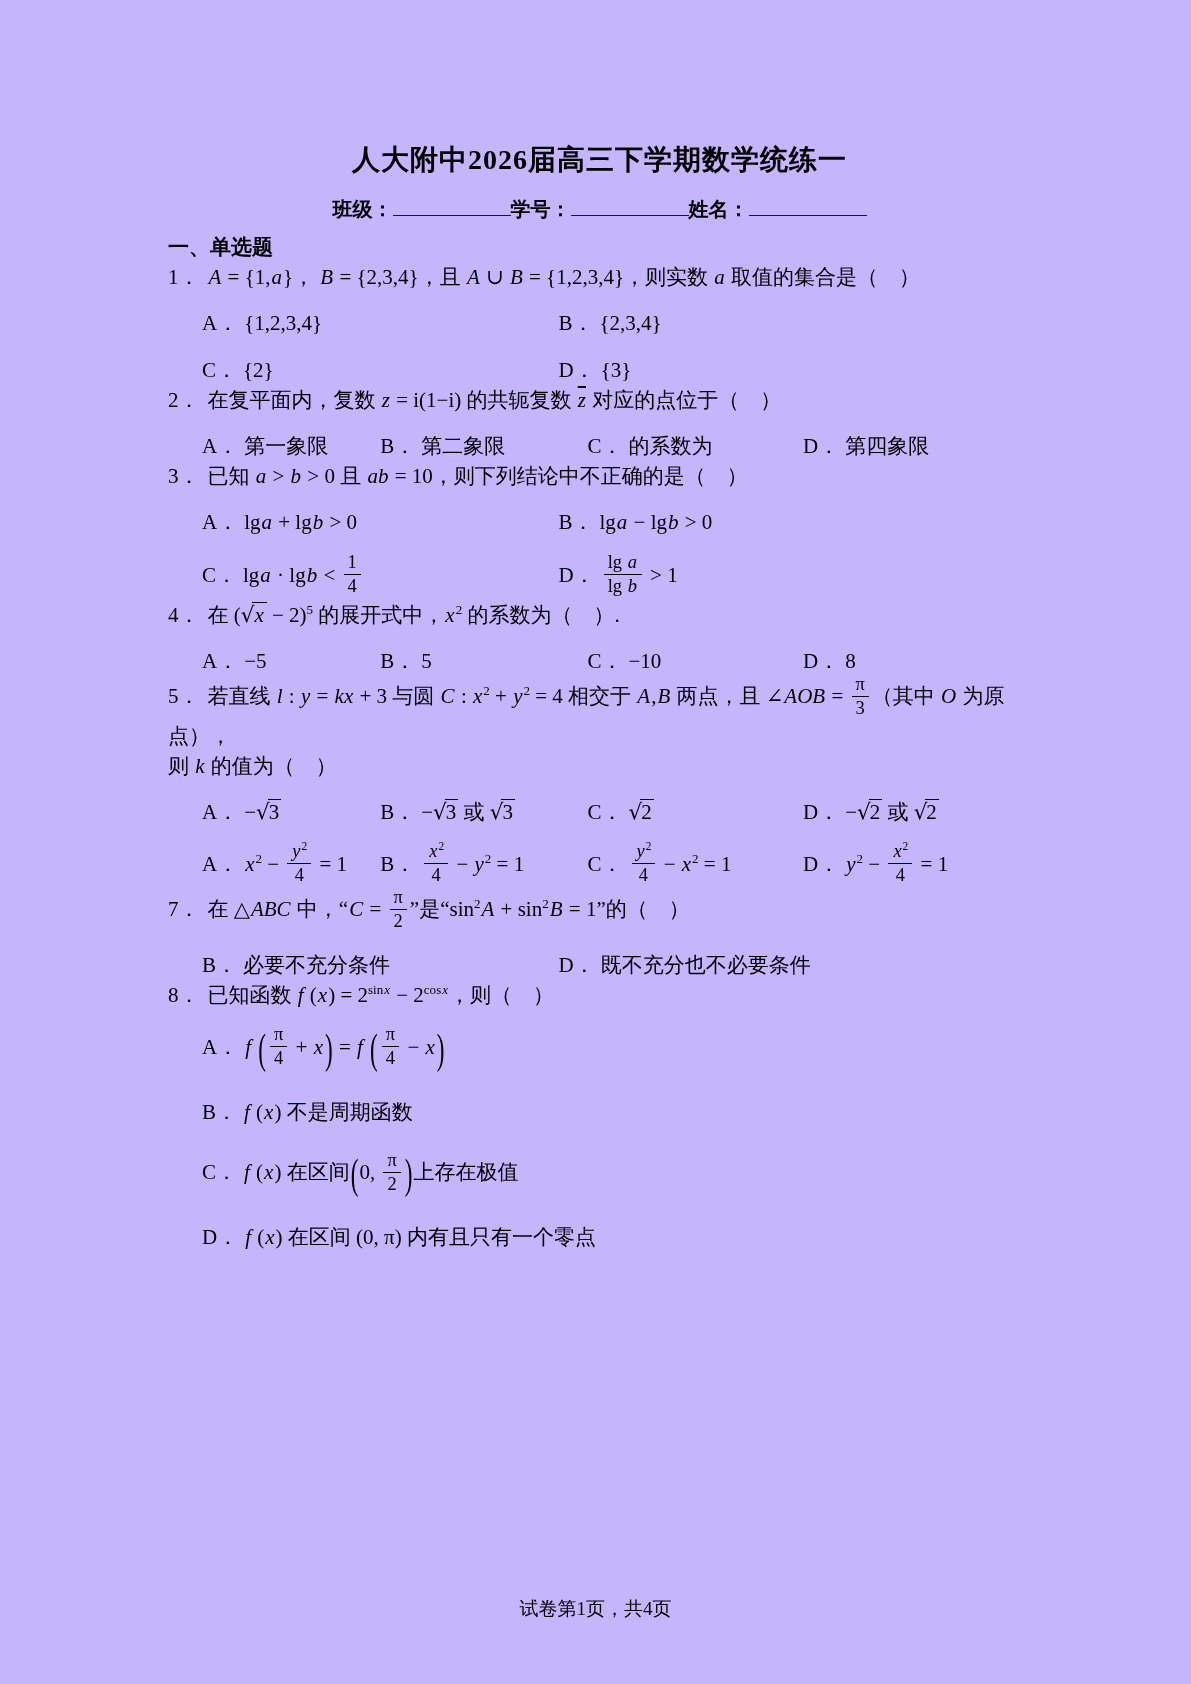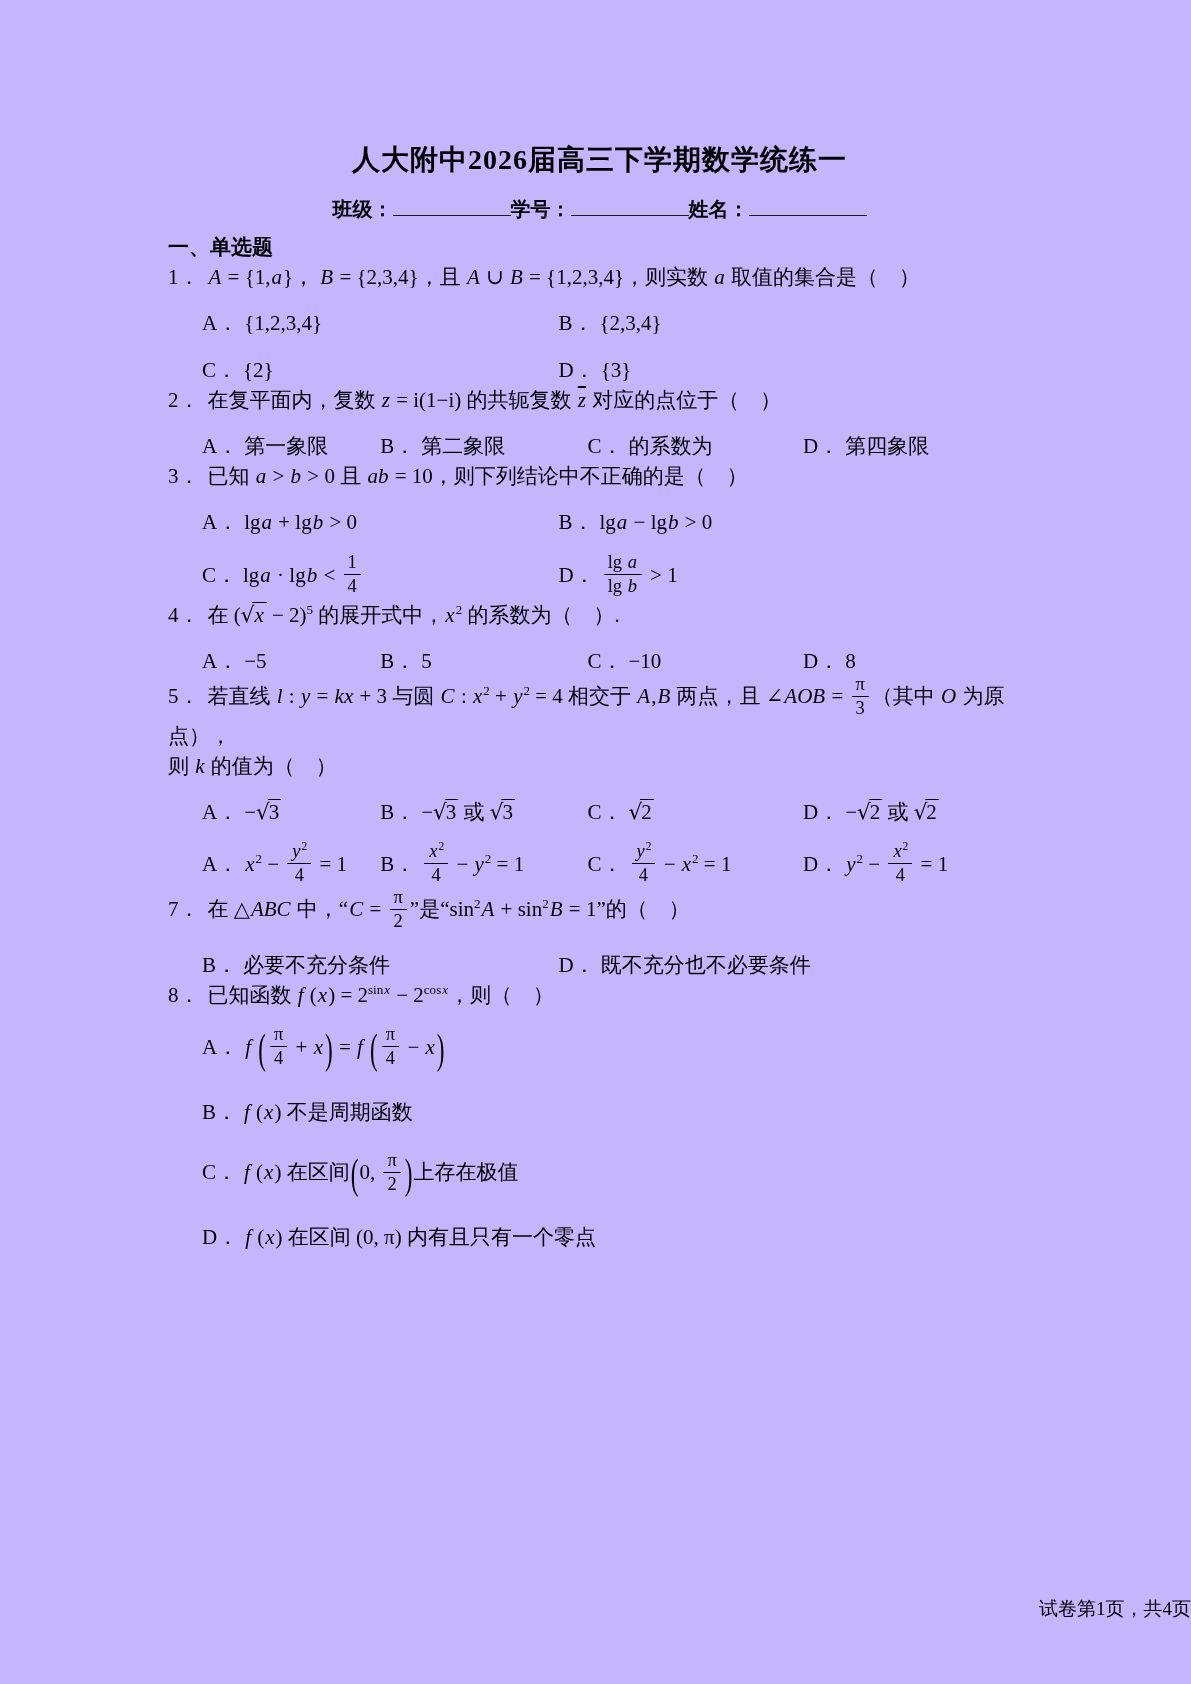--- a/index.html
+++ b/index.html
@@ -86,21 +86,21 @@
     font-weight: 300;
     vertical-align: middle;
     padding: 0 1px;
     position: relative;
     top: -1px;
   }
   .footer {
     position: absolute;
     left: 0; right: 0;
     top: 1596px;
-    text-align: right;
+    text-align: center;
     font-size: 19px;
   }
 </style>
 </head>
 <body>
 
 <div class="page">
 
   <h1 class="title">人大附中2026届高三下学期数学统练一</h1>
 

